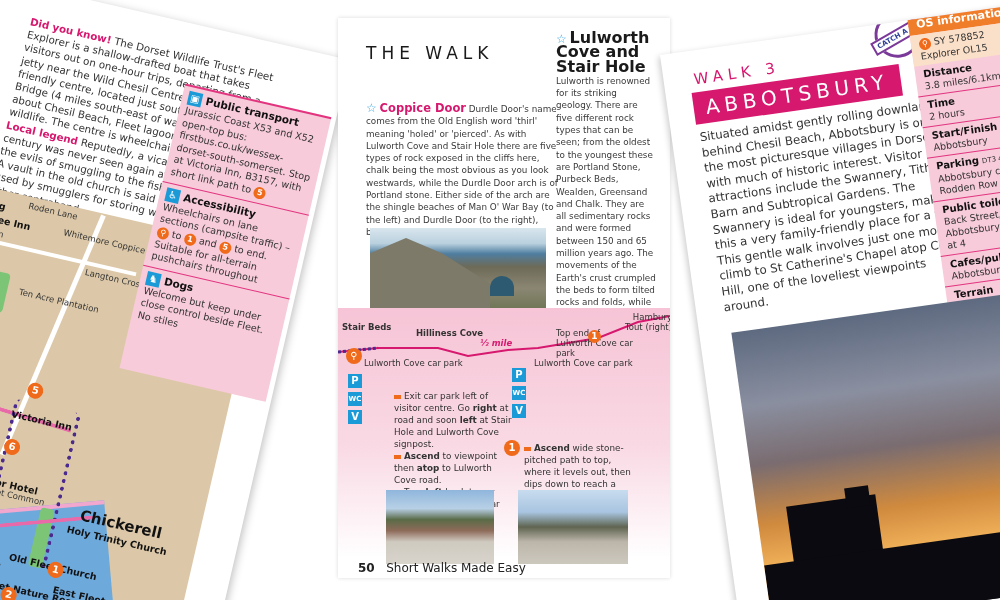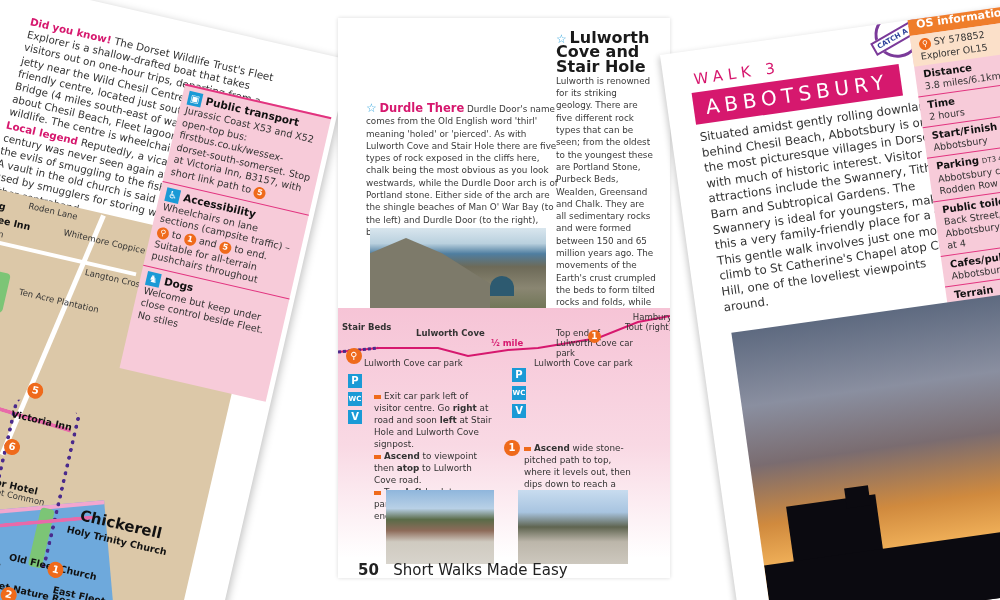--- a/index.html
+++ b/index.html
@@ -32,21 +32,21 @@
   .story .hd2{color:#1a1a1a;font-weight:bold;font-size:16px;line-height:12px;}
   .star{color:#3aa8de;font-size:12px;}
   .photo{position:absolute;overflow:hidden;}
   .profile{position:absolute;left:0;top:290px;width:332px;height:250px;background:linear-gradient(#f6c4d6 0%,#f9d9e4 55%,#ffffff 100%);}
   .pline{position:absolute;left:0;top:0;}
   .plabel{position:absolute;font-size:8.5px;color:#333;white-space:nowrap;}
   .plabel.b{font-weight:bold;}
   .sq{position:absolute;width:14px;height:14px;background:#1a9ad6;color:#fff;font-weight:bold;font-size:10px;text-align:center;line-height:14px;}
   .dir{position:absolute;font-size:8.8px;line-height:12px;color:#333;}
   .dir .bul{display:inline-block;width:7px;height:4px;background:#ef6a1b;margin-right:3px;vertical-align:middle;}
-  .footer{position:absolute;left:20px;top:543px;font-size:15px;color:#222;}
+  .footer{position:absolute;left:20px;top:543px;font-size:12px;color:#222;}
   
   #right{left:660px;top:55px;width:420px;height:620px;transform:rotate(-8deg);transform-origin:0 0;background:#fff;box-shadow:-2px 2px 6px rgba(0,0,0,.2);}
   .walkno{position:absolute;left:30px;top:20px;font-size:15px;letter-spacing:5px;color:#d6186e;}
   .walkname{position:absolute;left:26px;top:42px;background:#d6186e;color:#fff;font-size:20px;letter-spacing:5px;padding:4px 12px;}
   .badge{position:absolute;left:215px;top:-10px;width:40px;height:40px;border-radius:50%;border:3px solid #7b3a9a;}
   .badge span{position:absolute;left:-8px;top:13px;background:#fff;border:2px solid #7b3a9a;color:#2b3f99;font-size:7px;font-weight:bold;padding:1px 3px;white-space:nowrap;transform:rotate(-22deg);}
   .intro{position:absolute;left:28px;top:80px;width:255px;font-size:11.8px;line-height:15.6px;color:#333;}
   .info-r{position:absolute;left:250px;top:-5px;width:125px;height:420px;background:#f7cbd9;}
   .info-r .os{background:#ef7d2a;color:#fff;padding:4px 8px;font-size:11px;font-weight:bold;}
   .info-r .oss{background:#fbe0c9;padding:3px 8px;font-size:9.5px;color:#333;line-height:12px;}
@@ -125,62 +125,63 @@
         <span class="ico">♞</span><b>Dogs</b><br>
         <span>Welcome but keep under close control beside Fleet. No stiles</span>
       </div>
     </div>
 
   </div>
 </div>
 
 <div class="page" id="mid">
   <div class="mid-title">
+    <div>THE WALK</div>
   </div>
 
   <div class="story" style="left:28px;top:84px;width:192px;">
     <span class="star">☆</span>
-    <span class="hd">Durdle There</span>
+    <span class="hd">Coppice Door</span>
     <span>Durdle Door's name comes from the Old English word 'thirl' meaning 'holed' or 'pierced'. As with Lulworth Cove and Stair Hole there are five types of rock exposed in the cliffs here, chalk being the most obvious as you look westwards, while the Durdle Door arch is of Portland stone. Either side of the arch are the shingle beaches of Man O' War Bay (to the left) and Durdle Door (to the right), both good for swimming.</span>
   </div>
 
   <div class="story" style="left:218px;top:14px;width:100px;">
     <span class="star">☆</span>
     <span class="hd2">Lulworth Cove and Stair Hole</span><br>
     <span>Lulworth is renowned for its striking geology. There are five different rock types that can be seen; from the oldest to the youngest these are Portland Stone, Purbeck Beds, Wealden, Greensand and Chalk. They are all sedimentary rocks and were formed between 150 and 65 million years ago. The movements of the Earth's crust crumpled the beds to form tilted rocks and folds, while natural erosion processes have created arches and stacks. Do read the interpretation boards.</span>
   </div>
 
   <div class="photo" style="left:32px;top:210px;width:176px;height:86px;background:linear-gradient(180deg,#d9e6ee 0%,#b9d0de 18%,#4f7ea0 30%,#6d6a58 45%,#8a8672 70%,#6a7250 100%);">
     <div style="position:absolute;left:0;top:10px;width:120px;height:76px;background:#7d7a6a;clip-path:polygon(0 20%,30% 0,60% 20%,100% 60%,100% 100%,0 100%);"></div>
     <div style="position:absolute;left:120px;top:48px;width:24px;height:20px;background:#2d5a70;border-radius:12px 12px 0 0;"></div>
   </div>
 
   <div class="profile">
     <svg class="pline" width="332" height="60" viewBox="0 0 332 60">
       <polyline points="0,44 40,40 100,40 130,48 170,42 200,40 260,30 300,14 332,8" fill="none" stroke="#d6186e" stroke-width="2"></polyline>
       <line x1="0" y1="44" x2="40" y2="40" stroke="#4a2a8c" stroke-width="3" stroke-dasharray="3,2"></line>
     </svg>
     <span class="plabel b" style="left:4px;top:14px;">Stair Beds</span>
-    <span class="plabel b" style="left:78px;top:20px;">Lulworth Cove</span>
-    <span class="plabel b" style="left:153px;top:30px;color:#d6186e;">½ mile</span>
+    <span class="plabel b" style="left:78px;top:20px;">Hilliness Cove</span>
+    <span class="plabel b" style="left:142px;top:30px;color:#d6186e;font-style:italic;">½ mile</span>
     <span class="plabel" style="left:284px;top:4px;width:50px;white-space:normal;text-align:right;">Hambury Tout (right)</span>
     <span class="plabel" style="left:218px;top:20px;width:80px;white-space:normal;">Top end of Lulworth Cove car park</span>
     <span class="plabel" style="left:26px;top:50px;">Lulworth Cove car park</span>
     <span class="plabel" style="left:196px;top:50px;">Lulworth Cove car park</span>
     <div class="wp" style="left:8px;top:40px;">⚲</div>
     <div class="wp" style="left:250px;top:22px;width:13px;height:13px;line-height:13px;font-size:9px;">1</div>
 
     <div class="sq" style="left:10px;top:66px;">P</div>
     <div class="sq" style="left:10px;top:84px;font-size:7px;">WC</div>
     <div class="sq" style="left:10px;top:102px;">V</div>
     <div class="sq" style="left:174px;top:60px;">P</div>
     <div class="sq" style="left:174px;top:78px;font-size:7px;">WC</div>
     <div class="sq" style="left:174px;top:96px;">V</div>
 
-    <div class="dir" style="left:36px;top:82px;width:120px;">
+    <div class="dir" style="left:56px;top:82px;width:120px;">
       <span class="bul"></span><span>Exit car park left of visitor centre. Go </span><b>right</b><span> at road and soon </span><b>left</b><span> at Stair Hole and Lulworth Cove signpost.</span><br>
       <span class="bul"></span><b>Ascend</b><span> to viewpoint then </span><b>atop</b><span> to Lulworth Cove road.</span><br>
       <span class="bul"></span><span>Turn </span><b>left</b><span> back to car park and walk to the far end.</span>
     </div>
 
     <div class="wp" style="left:166px;top:132px;">1</div>
     <div class="dir" style="left:186px;top:134px;width:110px;">
       <span class="bul"></span><b>Ascend</b><span> wide stone-pitched path to top, where it levels out, then dips down to reach a gate.</span>
     </div>
 

